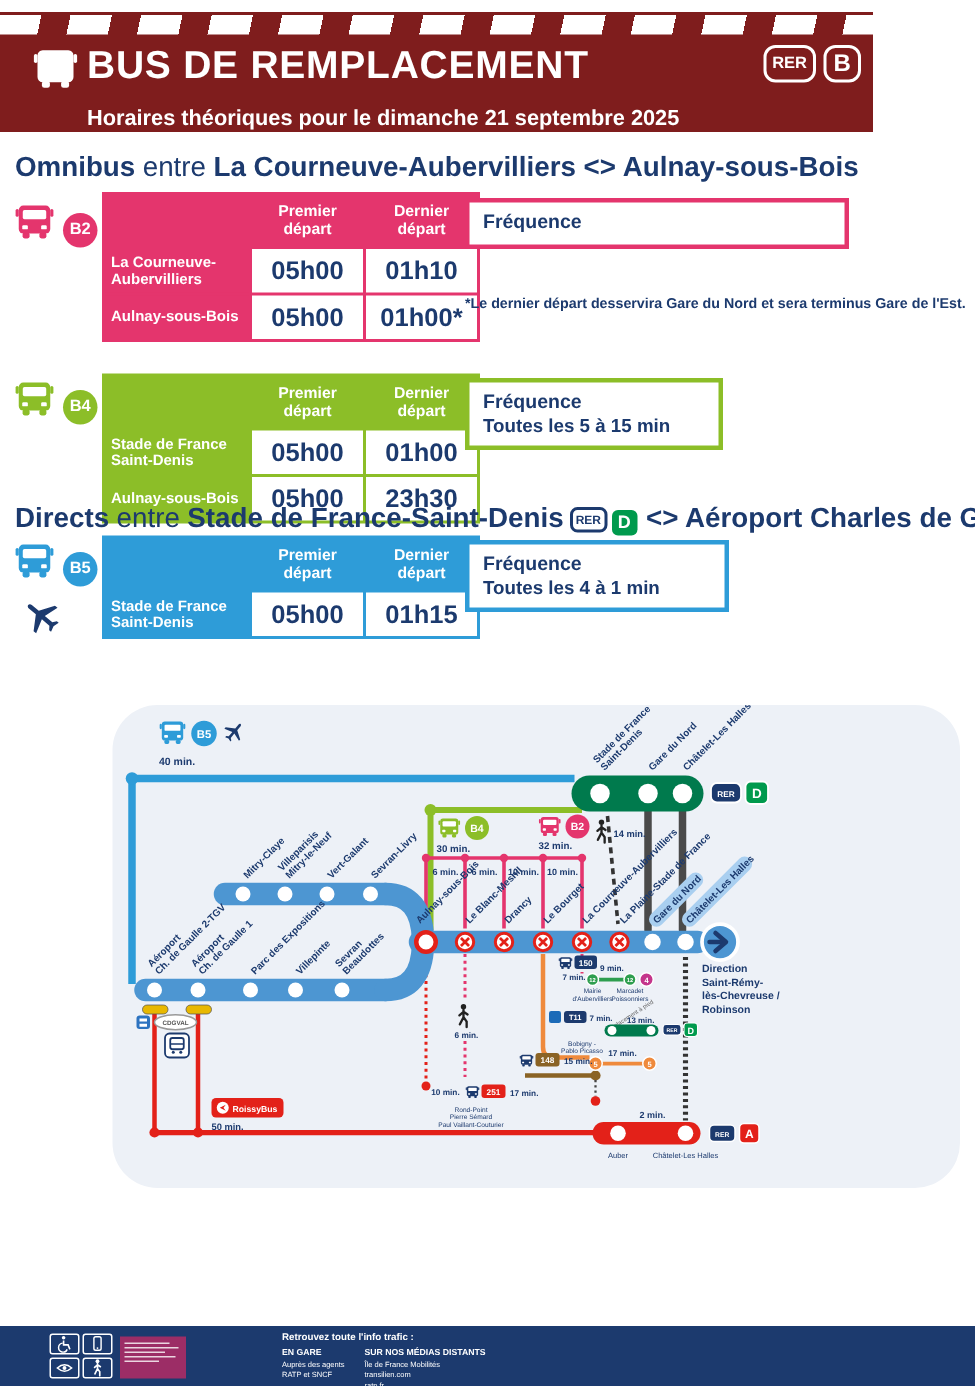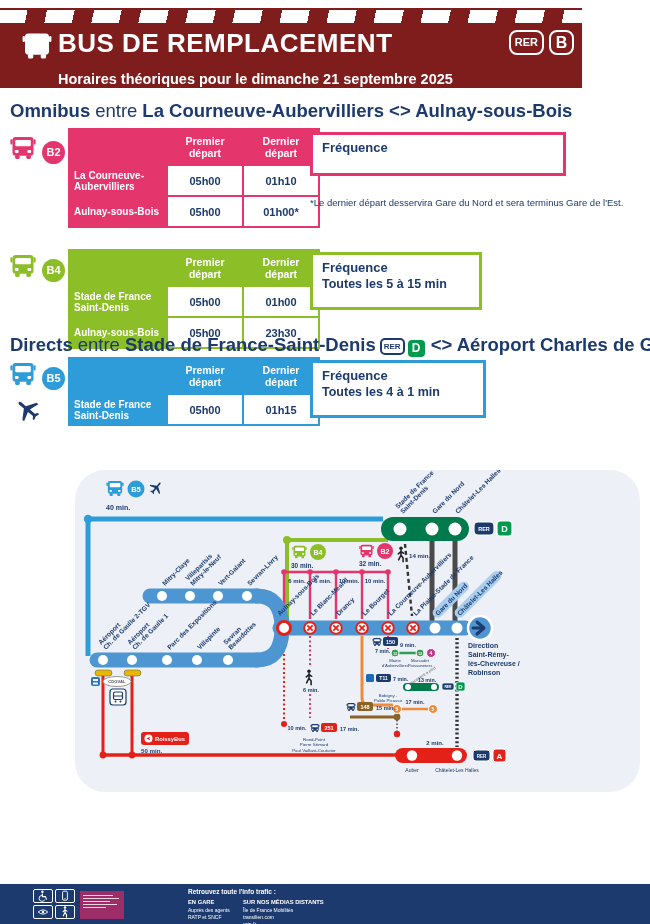--- a/index.html
+++ b/index.html
@@ -27,26 +27,26 @@
   .line-sq{display:inline-block;width:17px;height:17px;border-radius:4px;background:#009A4D;color:#fff;
            font-weight:bold;font-size:12px;text-align:center;line-height:17px;vertical-align:-1px;margin-left:3px;}
   .ico-col{position:absolute;left:8px;width:58px;}
   .badge-circle{display:inline-block;width:23px;height:23px;border-radius:50%;color:#fff;font-weight:bold;
            font-size:11px;text-align:center;line-height:23px;vertical-align:6px;margin-left:4px;}
   .sched{position:absolute;left:68px;border-collapse:separate;border-spacing:2.5px;padding:0;}
   .sched td,.sched th{margin:0;}
   .sched th{width:70px;font-size:10.5px;font-weight:bold;color:#fff;text-align:center;padding:3px 2px;height:28px;}
   .sched .corner{width:88px;}
   .sched .lbl{width:88px;font-size:10px;font-weight:bold;color:#fff;text-align:left;padding:2px 4px;}
-  .sched .val{background:#fff;color:#1C3A6E;font-weight:bold;font-size:11px;text-align:center;height:27px;}
-  .freq{position:absolute;left:310px;background:#fff;padding:5px 9px 16px 9px;}
+  .sched .val{background:#fff;color:#1C3A6E;font-weight:bold;font-size:17px;text-align:center;height:27px;}
+  .freq{position:absolute;left:310px;background:#fff;padding:5px 9px 6px 9px;}
   .fq-t{font-size:13px;font-weight:bold;margin-bottom:2px;}
   .fq-l{font-size:11.5px;margin-top:1px;}
   .fq-b{font-size:12.5px;font-weight:bold;}
-  .note{position:absolute;left:310px;font-size:9.5px;font-weight:400;width:335px;}
+  .note{position:absolute;left:310px;font-size:9.5px;font-weight:700;width:335px;}
   
   .c-pink{background:#E4356D;}  .b-pink{border:3px solid #E4356D;}
   .c-green{background:#8CBE28;} .b-green{border:3px solid #8CBE28;}
   .c-blue{background:#2E9CD8;}  .b-blue{border:3px solid #2E9CD8;}
   
   .map-panel{position:absolute;left:75px;top:470px;width:565px;height:322px;background:#EDF1F7;border-radius:30px;}
   .map-svg{position:absolute;left:0;top:0;}
   
   .ftr{position:absolute;left:0;top:884px;width:650px;height:40px;background:#1C3A6E;color:#fff;}
   .ftr-grid{position:absolute;left:33px;top:5px;display:grid;grid-template-columns:20px 20px;grid-template-rows:14px 14px;gap:1.5px;}

